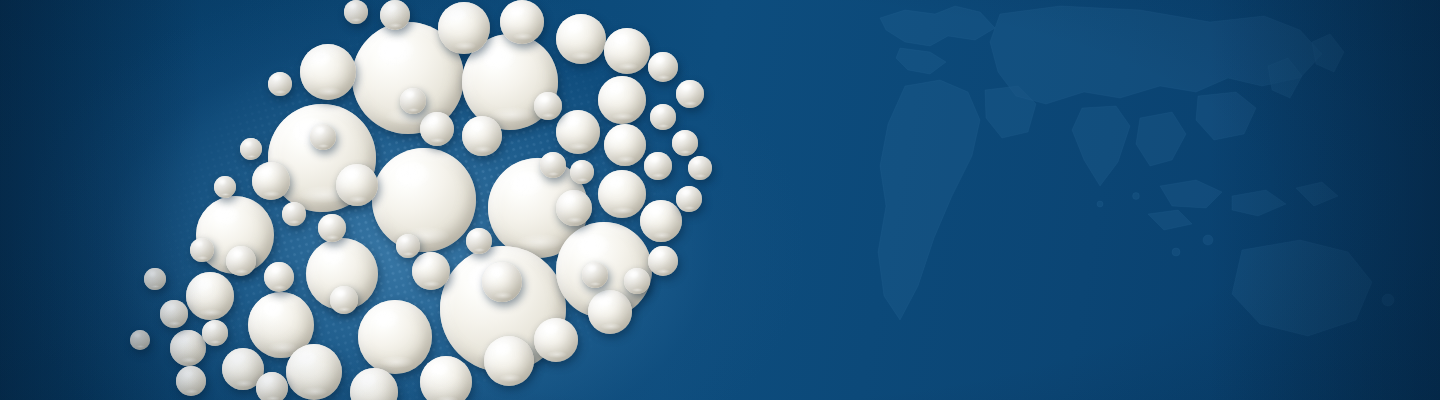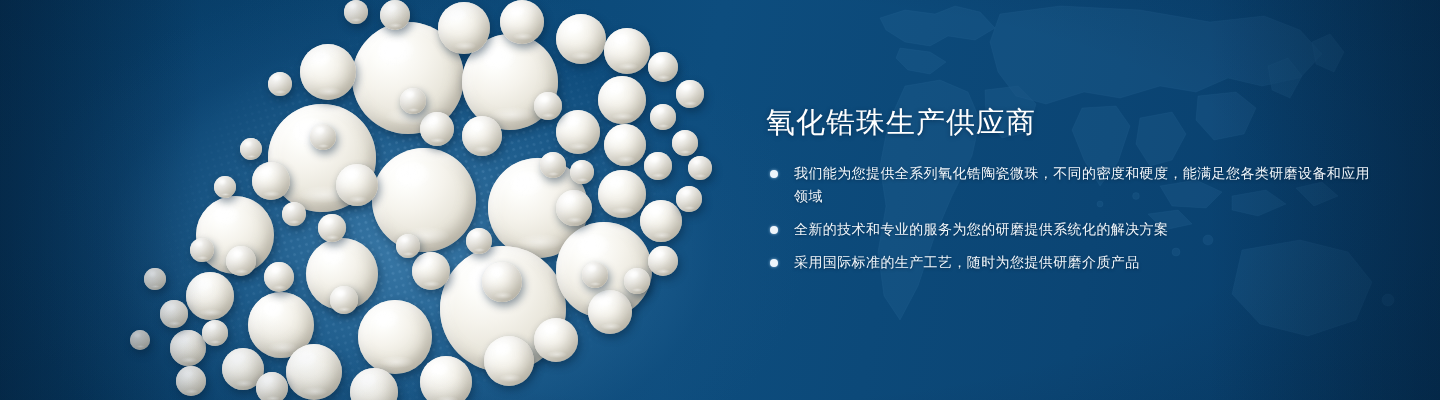--- a/index.html
+++ b/index.html
@@ -236,31 +236,14 @@
     <div class="bead" style="left:240px;top:138px;width:22px;height:22px;"></div>
     <div class="bead" style="left:214px;top:176px;width:22px;height:22px;"></div>
     <div class="bead" style="left:144px;top:268px;width:22px;height:22px;"></div>
     <div class="bead" style="left:176px;top:366px;width:30px;height:30px;"></div>
     <div class="bead" style="left:130px;top:330px;width:20px;height:20px;"></div>
     <div class="bead" style="left:256px;top:372px;width:32px;height:32px;"></div>
   </div>
 
   <div class="bg-vignette"></div>
 
-  <div class="copy">
-    <h1 class="headline">氧化锆珠生产供应商</h1>
-    <ul class="points">
-      <li class="point">
-        <span class="dot"></span>
-        <span>我们能为您提供全系列氧化锆陶瓷微珠，不同的密度和硬度，能满足您各类研磨设备和应用领域</span>
-      </li>
-      <li class="point">
-        <span class="dot"></span>
-        <span>全新的技术和专业的服务为您的研磨提供系统化的解决方案</span>
-      </li>
-      <li class="point">
-        <span class="dot"></span>
-        <span>采用国际标准的生产工艺，随时为您提供研磨介质产品</span>
-      </li>
-    </ul>
-  </div>
 
 </div>
 
 </body></html>

